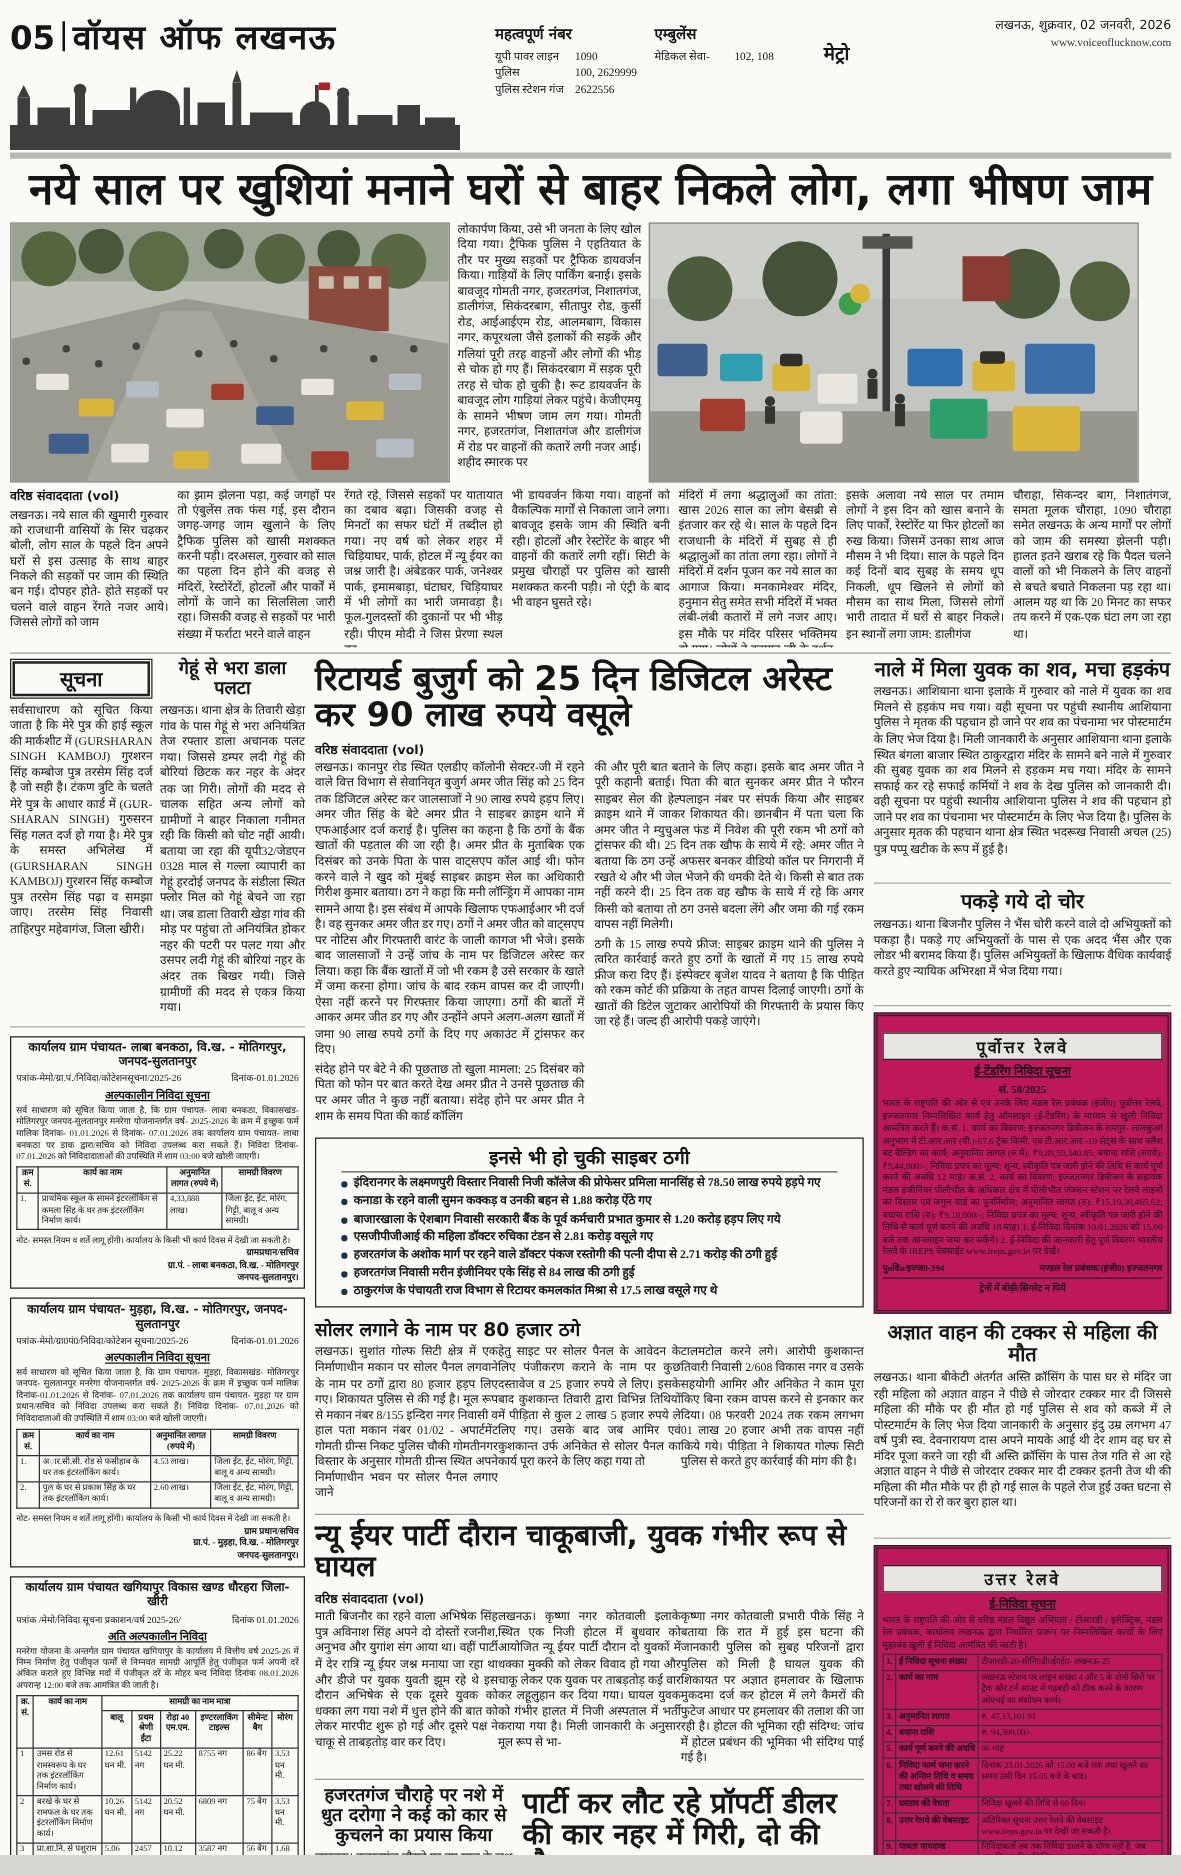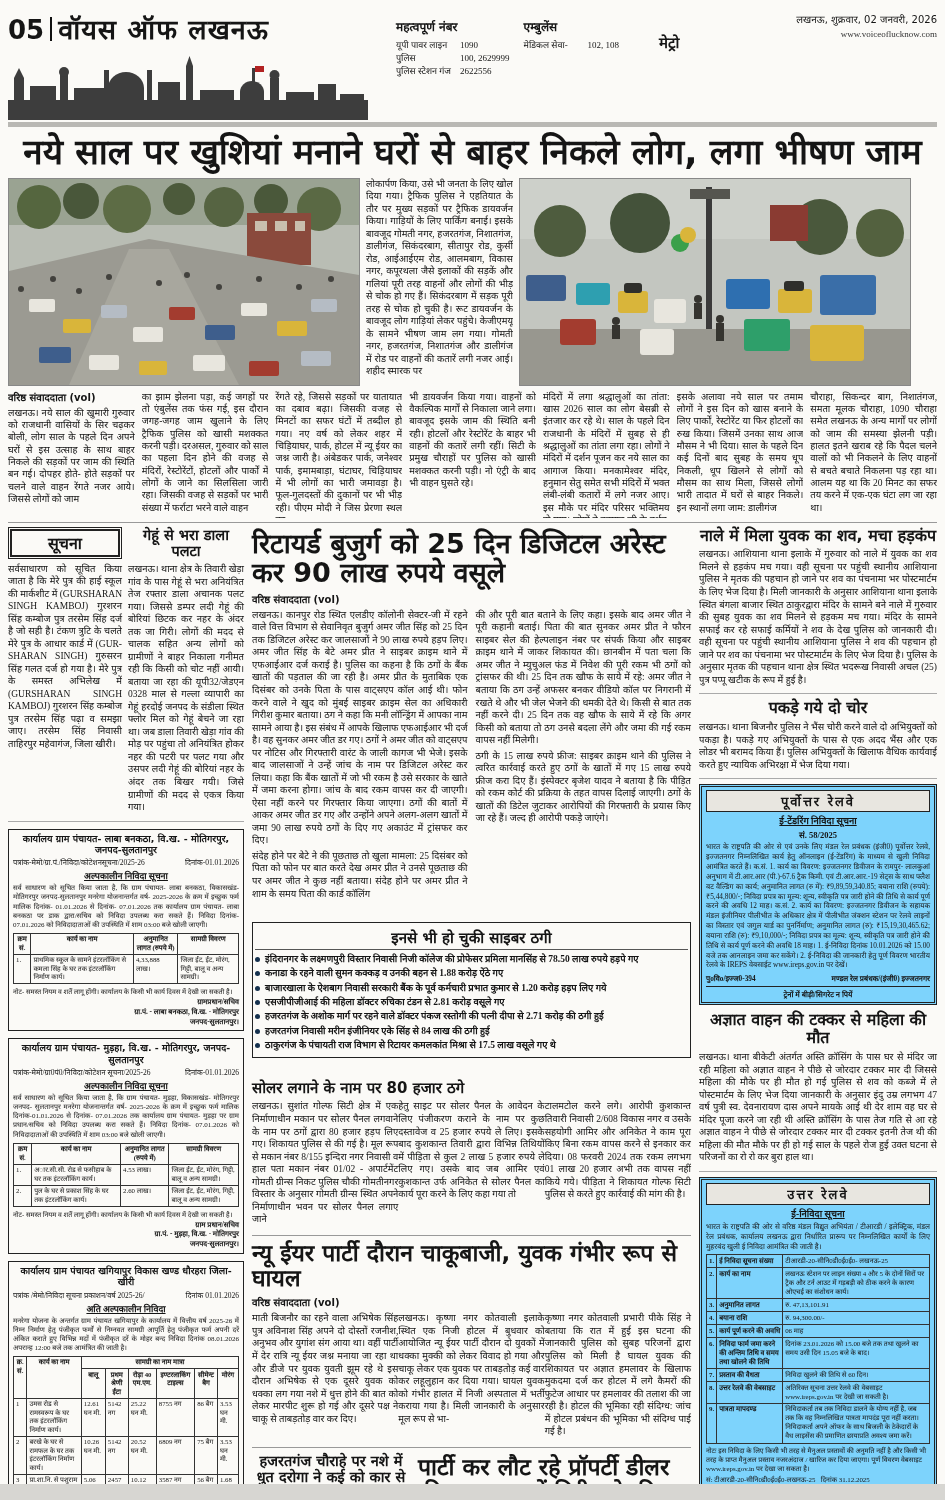--- a/index.html
+++ b/index.html
@@ -64,36 +64,36 @@
   table.ttable th { font-weight:bold; text-align:center; }
   .t-note { font-size:6.8px; }
   .t-sign { font-size:7.2px; text-align:right; font-weight:bold; line-height:1.35; margin-top:2px; }
 
   
   .art-h2 { font-family:"DejaVu Sans",sans-serif; font-weight:bold; font-size:27px; line-height:1.08; margin:2px 0 5px 0; }
   .art-h2.mid { font-size:23px; }
   .cols2 { display:flex; gap:8px; }
   .cols3 { display:flex; gap:0; }
   .cols2 > div, .cols3 > div { flex:1; min-width:0; }
-  .cyber-box { border:1.5px solid #222; padding:4px 2px; margin:19px 0; }
+  .cyber-box { border:1.5px solid #222; padding:4px 20px; margin:7px 0; }
   .cyber-title { font-family:"DejaVu Sans",sans-serif; font-weight:bold; font-size:15px; text-align:center; border-bottom:1px solid #555; padding-bottom:2px; margin-bottom:3px; }
   .cyber-box ul { list-style:none; }
   .cyber-box li { font-size:9.5px; font-weight:bold; line-height:1.3; padding-left:10px; position:relative; margin-bottom:2px; text-align:justify; }
   .cyber-box li::before { content:""; position:absolute; left:0; top:4px; width:5px; height:5px; background:#16324f; border-radius:50%; }
   .solar-h { font-family:"DejaVu Sans",sans-serif; font-weight:bold; font-size:15px; margin:4px 0 3px 0; }
   .sect-split { border-top:1px solid #999; margin:6px 0 5px 0; }
   .bottom-row { display:flex; gap:8px; }
   .drunk-cop { width:158px; }
   .property { flex:1; min-width:0; }
 
   
-  .rail-right article { border-bottom:1px solid #aaa; padding-bottom:4px; margin-bottom:5px; }
+  .rail-right article { border-bottom:1px solid #aaa; padding-bottom:17px; margin-bottom:5px; }
   .rr-h { font-family:"DejaVu Sans",sans-serif; font-weight:bold; font-size:16px; line-height:1.12; text-align:center; margin-bottom:4px; }
 
-  .railway { border:3px double #222; padding:3px 4px; margin-bottom:6px; background:#7dd3fc; }
+  .railway { border:3px double #222; padding:13px 4px; margin-bottom:6px; background:#be185d; }
   .rw-title { font-family:"DejaVu Sans",sans-serif; font-weight:bold; font-size:13px; text-align:center; border:1px solid #222; background:#e8e6e0; padding:1px 0; letter-spacing:2px; }
   .rw-sub { text-align:center; font-weight:bold; font-size:9.5px; text-decoration:underline; margin:2px 0; }
   .rw-no { text-align:center; font-weight:bold; font-size:8.5px; }
   .rw-body { font-size:7.3px; line-height:1.35; text-align:justify; margin-top:2px; }
   .rw-sign { display:flex; justify-content:space-between; font-size:7.3px; font-weight:bold; margin-top:3px; }
   .rw-tag { border-top:1px solid #222; margin-top:3px; padding-top:2px; font-size:7.5px; font-weight:bold; text-align:center; }
   table.rwtable { width:100%; border-collapse:collapse; margin-top:3px; }
   table.rwtable td { border:1px solid #333; font-size:6.9px; padding:1.5px 2px; line-height:1.3; vertical-align:top; }
   td.rw-sn { width:10px; font-weight:bold; }
   td.rw-lab { width:66px; font-weight:bold; }

